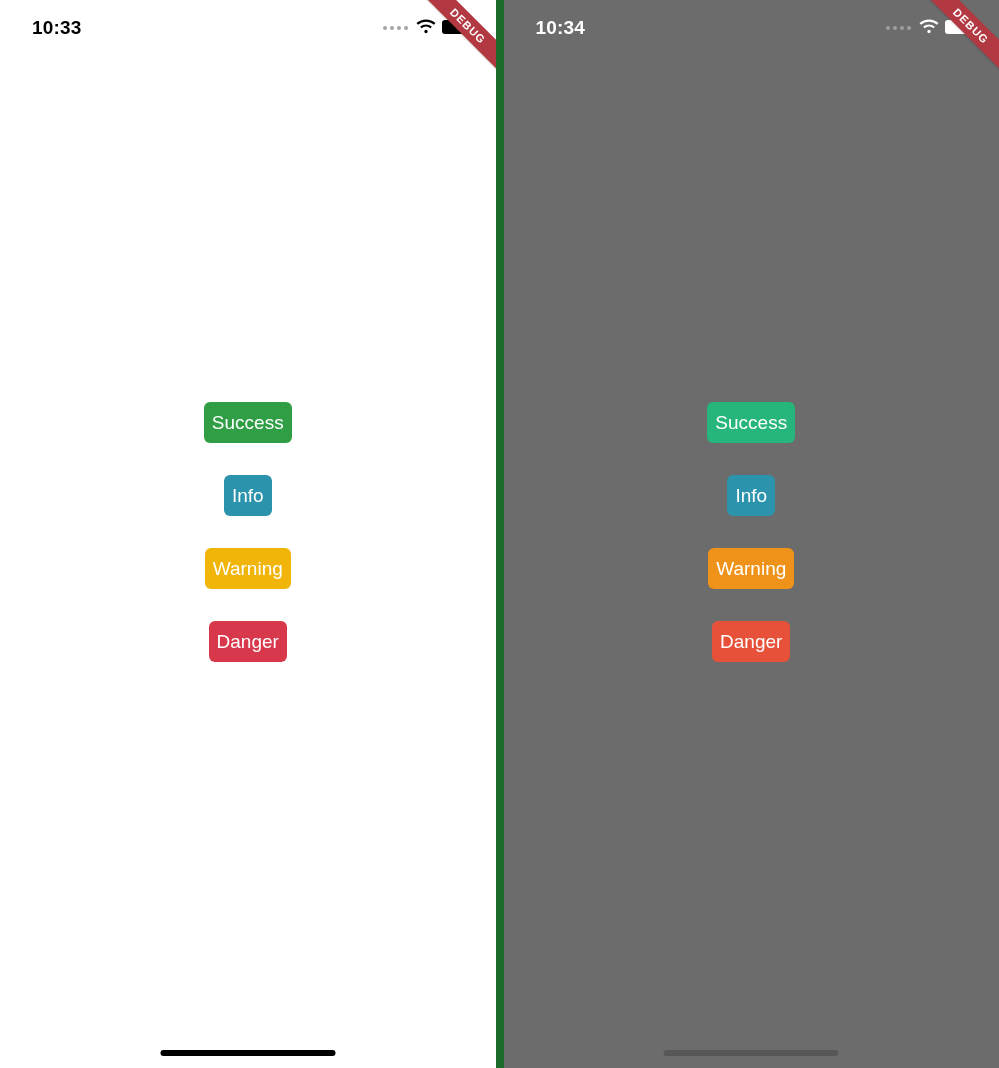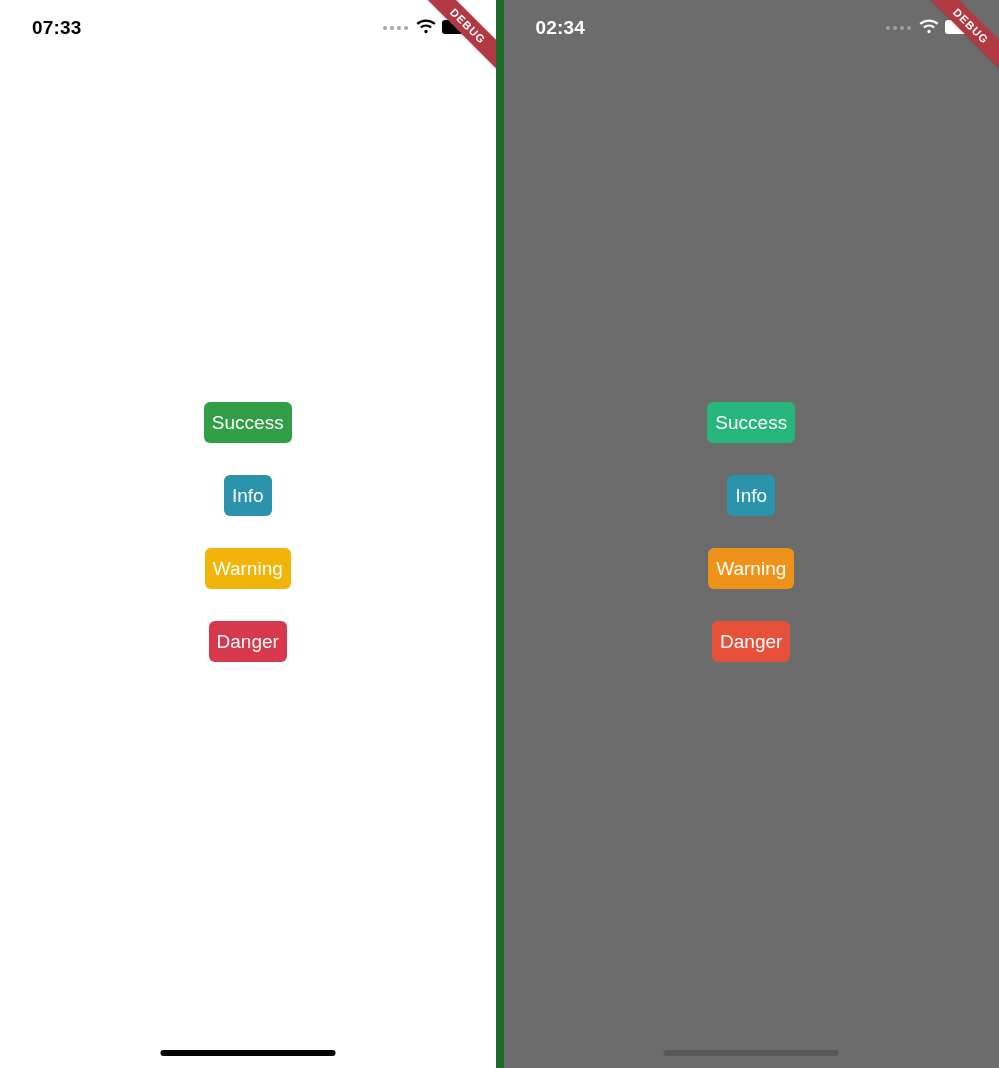--- a/index.html
+++ b/index.html
@@ -68,21 +68,21 @@
       padding: 4px 0;
       letter-spacing: 1px;
       box-shadow: 0 1px 2px rgba(0,0,0,0.15);
     }
   </style>
 </head>
 <body>
 
 <div class="phone light">
   <div class="status-bar">
-    <span>07:33</span>
+    <span>10:33</span>
     <div class="status-right">
       <div class="dots">
           <span></span>
           <span></span>
           <span></span>
           <span></span>
         </div>
       <span>
         <svg width="20" height="15" viewBox="0 0 20 15">
             <path fill="currentColor" d="M10 14.2a1.7 1.7 0 1 0 0-3.4 1.7 1.7 0 0 0 0 3.4Zm-4.4-4.9a6.6 6.6 0 0 1 8.8 0l1.5-1.6a8.8 8.8 0 0 0-11.8 0l1.5 1.6ZM2 5.7a12 12 0 0 1 16 0l1.5-1.6a14.2 14.2 0 0 0-19 0L2 5.7Z"></path>
@@ -105,21 +105,21 @@
   </div>
 
   <div class="home-indicator"></div>
   <div class="debug-ribbon">DEBUG</div>
 </div>
 
 <div class="divider"></div>
 
 <div class="phone dark">
   <div class="status-bar">
-    <span>02:34</span>
+    <span>10:34</span>
     <div class="status-right">
       <div class="dots">
           <span></span>
           <span></span>
           <span></span>
           <span></span>
         </div>
       <span>
         <svg width="20" height="15" viewBox="0 0 20 15">
             <path fill="currentColor" d="M10 14.2a1.7 1.7 0 1 0 0-3.4 1.7 1.7 0 0 0 0 3.4Zm-4.4-4.9a6.6 6.6 0 0 1 8.8 0l1.5-1.6a8.8 8.8 0 0 0-11.8 0l1.5 1.6ZM2 5.7a12 12 0 0 1 16 0l1.5-1.6a14.2 14.2 0 0 0-19 0L2 5.7Z"></path>

